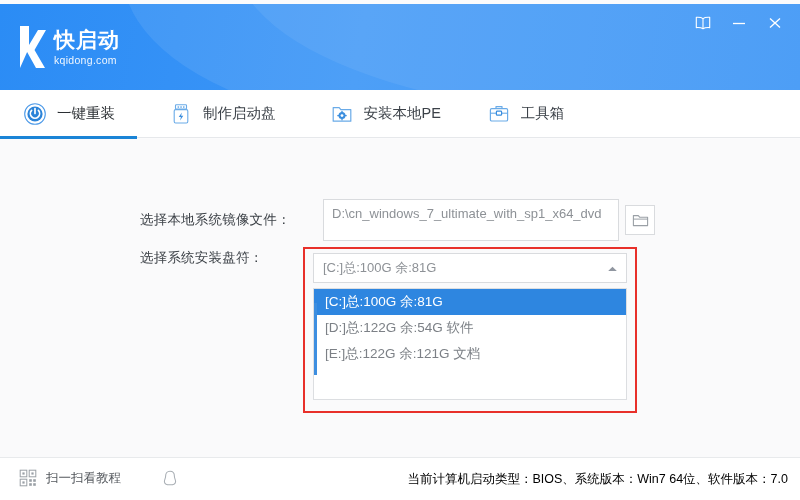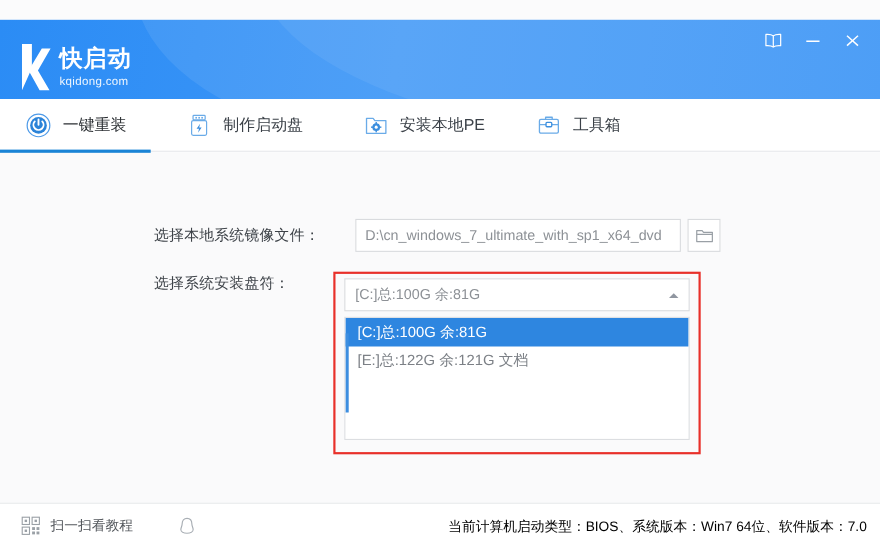--- a/index.html
+++ b/index.html
@@ -11,21 +11,21 @@
   }
   .app {
     position: relative;
     width: 800px; height: 500px;
     background: #fbfbfc;
     overflow: hidden;
   }
 
   
   .header {
-    position: absolute; left: 0; top: 18px;
+    position: absolute; left: 0; top: 4px;
     width: 800px; height: 90px;
     background: linear-gradient(100deg, #2b8cf5 0%, #3d96f7 45%, #2f8ef6 100%);
     overflow: hidden;
   }
   .header .wave1 {
     position: absolute;
     width: 1100px; height: 430px;
     left: 120px; top: -296px;
     border-radius: 50%;
     background: rgba(255,255,255,0.085);
@@ -117,21 +117,21 @@
   .row-drv { left: 140px; top: 110px; }
 
   .field-label {
     font-size: 13.5px; color: #3d4248;
     width: 173px; 
     white-space: nowrap;
     letter-spacing: 0.2px;
   }
 
   .text-input {
-    width: 296px; height: 30px;
+    width: 296px; height: 42px;
     border: 1px solid #d9dbde;
     background: #ffffff;
     font-size: 13px; color: #8d9196;
     padding: 0 8px;
     line-height: 28px;
     overflow: hidden; white-space: nowrap;
     margin-left: 10px;
   }
 
   .browse-btn {
@@ -363,20 +363,21 @@
     <span class="combo-arrow">
       <svg width="11" height="8" viewBox="0 0 11 8">
         <path d="M1.2 6 L5.5 1.7 L9.8 6 Z" fill="#9096a0"></path>
       </svg>
     </span>
   </div>
 
   <div class="dropdown">
     <div class="dd-scroll"></div>
     <div class="dd-item sel">[C:]总:100G 余:81G</div>
+    <div class="dd-item">[D:]总:122G 余:54G 软件</div>
     <div class="dd-item">[E:]总:122G 余:121G 文档</div>
   </div>
 
   <div class="footer">
 
     <div class="foot-item foot-qr">
       <span class="foot-ico">
         <svg width="18" height="18" viewBox="0 0 18 18">
           <rect x="1.2" y="1.2" width="6.6" height="6.6" fill="none" stroke="#9aa0a6" stroke-width="1"></rect>
           <rect x="3.4" y="3.4" width="2.2" height="2.2" fill="#9aa0a6"></rect>

